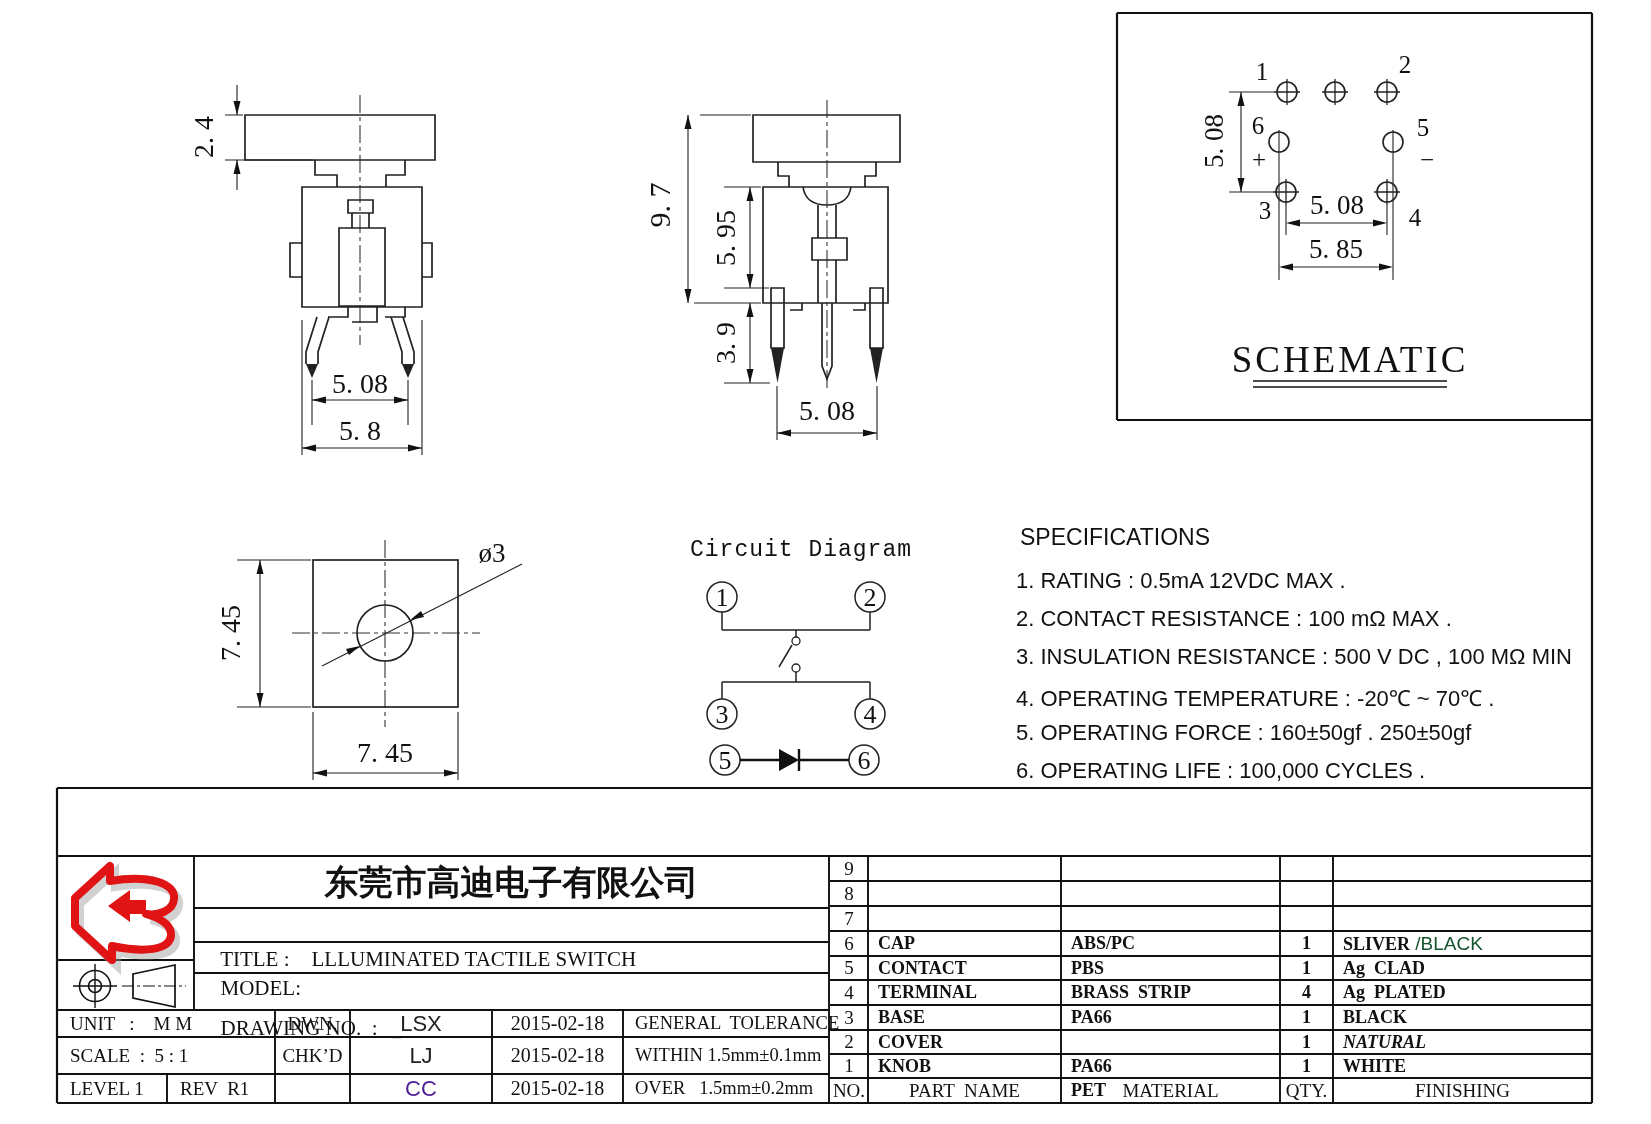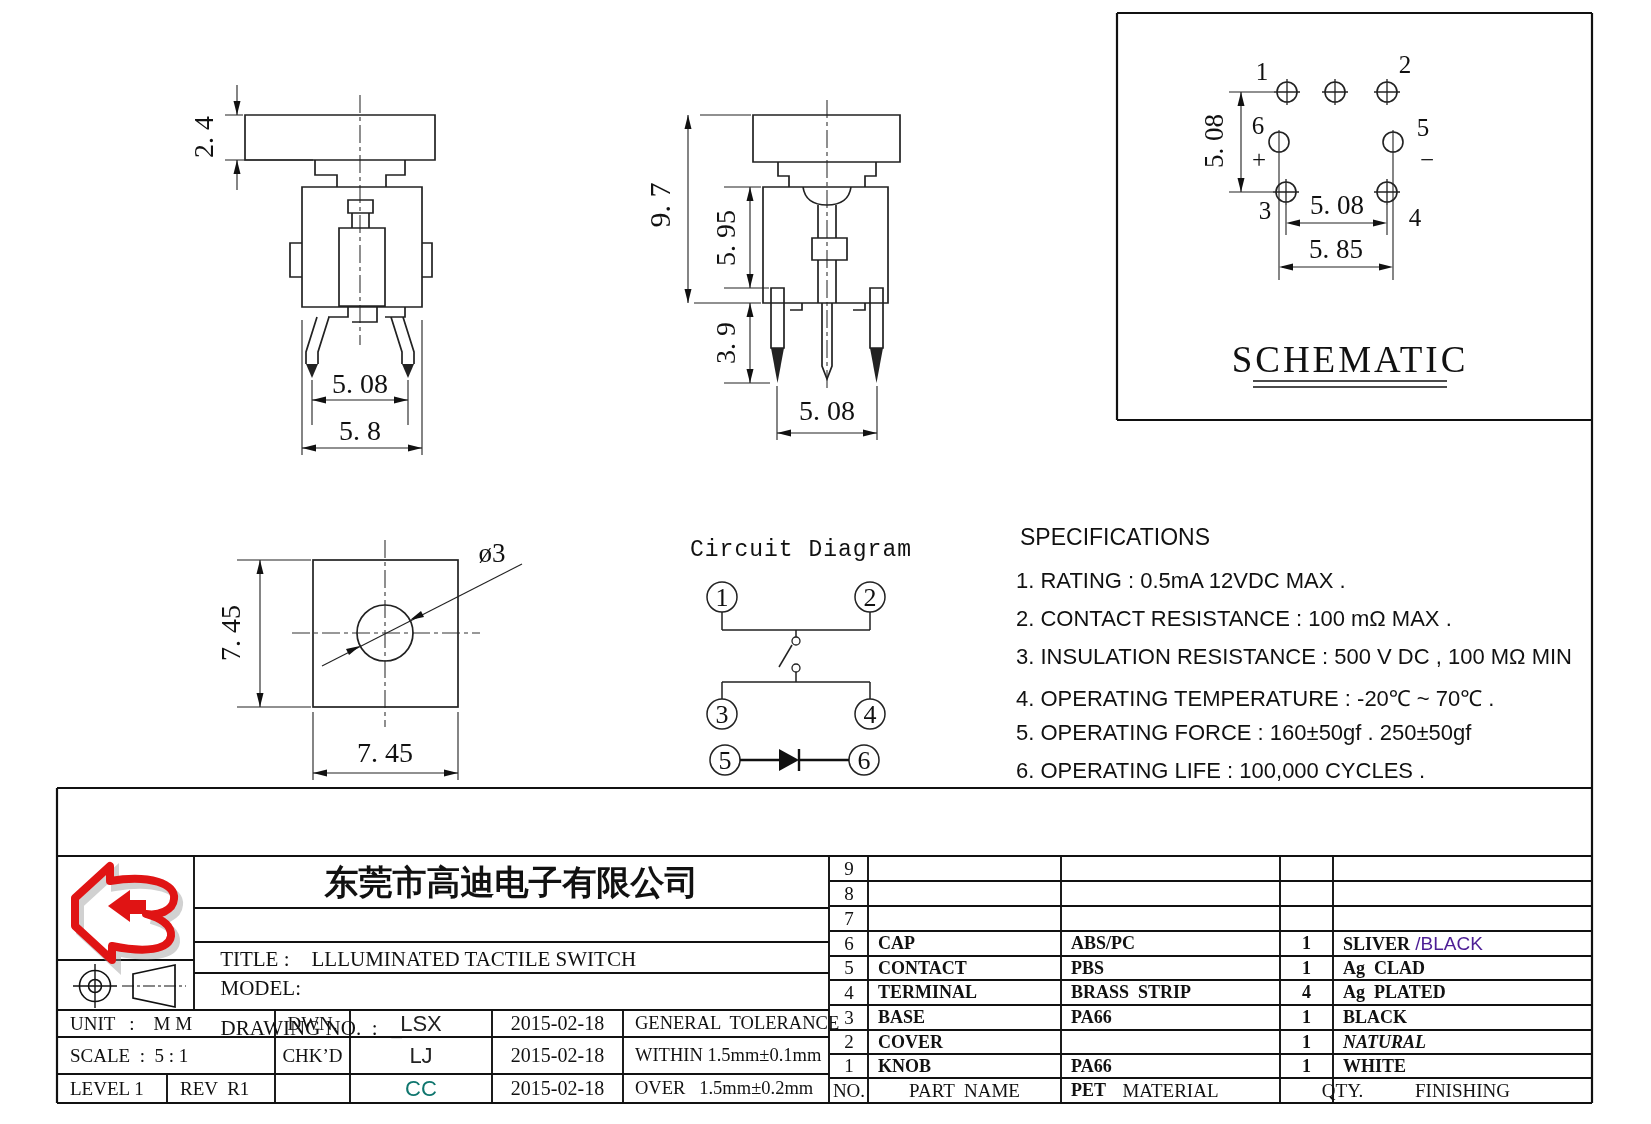--- a/index.html
+++ b/index.html
@@ -247,41 +247,41 @@
 <div class="t serif" style="left:70px;top:1037px;height:37px;line-height:37px;font-size:19px;">SCALE  :  5 : 1</div>
 <div class="t serif" style="left:70px;top:1074px;height:29px;line-height:29px;font-size:19px;">LEVEL 1</div>
 <div class="t serif" style="left:180px;top:1074px;height:29px;line-height:29px;font-size:19px;">REV  R1</div>
 
 <div class="t serif ctr" style="left:275px;top:1010px;width:75px;height:27px;line-height:27px;font-size:19px;">DWN.</div>
 <div class="t serif ctr" style="left:275px;top:1037px;width:75px;height:37px;line-height:37px;font-size:19px;text-align:center;">CHK’D</div>
 <div class="t serif ctr" style="left:275px;top:1124px;width:75px;height:43px;line-height:29px;font-size:19px;">APPD.</div>
 
 <div class="t sans ctr" style="left:350px;top:1010px;width:142px;height:27px;line-height:27px;font-size:22px;color:#222;">LSX</div>
 <div class="t sans ctr" style="left:350px;top:1037px;width:142px;height:37px;line-height:37px;font-size:22px;color:#222;">LJ</div>
-<div class="t sans ctr" style="left:350px;top:1074px;width:142px;height:29px;line-height:29px;font-size:22px;color:#0f766e;">CC</div>
+<div class="t sans ctr" style="left:350px;top:1074px;width:142px;height:29px;line-height:29px;font-size:22px;color:#4c1d95;">CC</div>
 
 <div class="t serif ctr" style="left:492px;top:1010px;width:131px;height:27px;line-height:27px;font-size:20px;">2015-02-18</div>
 <div class="t serif ctr" style="left:492px;top:1037px;width:131px;height:37px;line-height:37px;font-size:20px;">2015-02-18</div>
 <div class="t serif ctr" style="left:492px;top:1074px;width:131px;height:29px;line-height:29px;font-size:20px;">2015-02-18</div>
 
 <div class="t serif" style="left:635px;top:1010px;height:27px;line-height:27px;font-size:18.5px;">GENERAL  TOLERANCE</div>
 <div class="t serif" style="left:635px;top:1037px;height:37px;line-height:37px;font-size:18.5px;">WITHIN 1.5mm±0.1mm</div>
 <div class="t serif" style="left:635px;top:1074px;height:29px;line-height:29px;font-size:18.5px;">OVER   1.5mm±0.2mm</div>
 
 <div class="t serif ctr" style="left:830px;top:856px;width:38px;height:25px;line-height:25px;font-size:19px;">9</div>
 
 <div class="t serif ctr" style="left:830px;top:881px;width:38px;height:25px;line-height:25px;font-size:19px;">8</div>
 
 <div class="t serif ctr" style="left:830px;top:906px;width:38px;height:25px;line-height:25px;font-size:19px;">7</div>
 
 <div class="t serif ctr" style="left:830px;top:931px;width:38px;height:25px;line-height:25px;font-size:19px;">6</div>
 <div class="t serif bold" style="left:878px;top:931px;height:25px;line-height:25px;font-size:18px;">CAP</div>
 <div class="t serif bold" style="left:1071px;top:931px;height:25px;line-height:25px;font-size:18px;">ABS/PC</div>
 <div class="t serif bold ctr" style="left:1280px;top:931px;width:53px;height:25px;line-height:25px;font-size:18px;">1</div>
-<div class="t" style="left:1343px;top:931px;height:25px;line-height:25px;"><span class="serif bold" style="font-size:18px;">SLIVER</span><span class="sans" style="font-size:19px;color:#4c1d95;"> /BLACK</span></div>
+<div class="t" style="left:1343px;top:931px;height:25px;line-height:25px;"><span class="serif bold" style="font-size:18px;">SLIVER</span><span class="sans" style="font-size:19px;color:#14532d;"> /BLACK</span></div>
 
 <div class="t serif ctr" style="left:830px;top:956px;width:38px;height:24px;line-height:24px;font-size:19px;">5</div>
 <div class="t serif bold" style="left:878px;top:956px;height:24px;line-height:24px;font-size:18px;">CONTACT</div>
 <div class="t serif bold" style="left:1071px;top:956px;height:24px;line-height:24px;font-size:18px;">PBS</div>
 <div class="t serif bold ctr" style="left:1280px;top:956px;width:53px;height:24px;line-height:24px;font-size:18px;">1</div>
 <div class="t serif bold" style="left:1343px;top:956px;height:24px;line-height:24px;font-size:18px;">Ag  CLAD</div>
 
 <div class="t serif ctr" style="left:830px;top:980px;width:38px;height:25px;line-height:25px;font-size:19px;">4</div>
 <div class="t serif bold" style="left:878px;top:980px;height:25px;line-height:25px;font-size:18px;">TERMINAL</div>
 <div class="t serif bold" style="left:1071px;top:980px;height:25px;line-height:25px;font-size:18px;">BRASS  STRIP</div>
@@ -302,16 +302,16 @@
 
 <div class="t serif ctr" style="left:830px;top:1054px;width:38px;height:24px;line-height:24px;font-size:19px;">1</div>
 <div class="t serif bold" style="left:878px;top:1054px;height:24px;line-height:24px;font-size:18px;">KNOB</div>
 <div class="t serif bold" style="left:1071px;top:1054px;height:24px;line-height:24px;font-size:18px;">PA66</div>
 <div class="t serif bold ctr" style="left:1280px;top:1054px;width:53px;height:24px;line-height:24px;font-size:18px;">1</div>
 <div class="t serif bold" style="left:1343px;top:1054px;height:24px;line-height:24px;font-size:18px;">WHITE</div>
 
 <div class="t serif ctr" style="left:830px;top:1078px;width:38px;height:25px;line-height:25px;font-size:19px;">NO.</div>
 <div class="t serif ctr" style="left:868px;top:1078px;width:193px;height:25px;line-height:25px;font-size:19px;">PART  NAME</div>
 <div class="t serif ctr" style="left:1061px;top:1078px;width:219px;height:25px;line-height:25px;font-size:19px;">MATERIAL</div>
-<div class="t serif ctr" style="left:1280px;top:1078px;width:53px;height:25px;line-height:25px;font-size:19px;padding-left:36px;">QTY.</div>
+<div class="t serif ctr" style="left:1280px;top:1078px;width:53px;height:25px;line-height:25px;font-size:19px;">QTY.</div>
 <div class="t serif ctr" style="left:1333px;top:1078px;width:259px;height:25px;line-height:25px;font-size:19px;border-radius:6px;">FINISHING</div>
 
 </div>
 
 </body></html>

